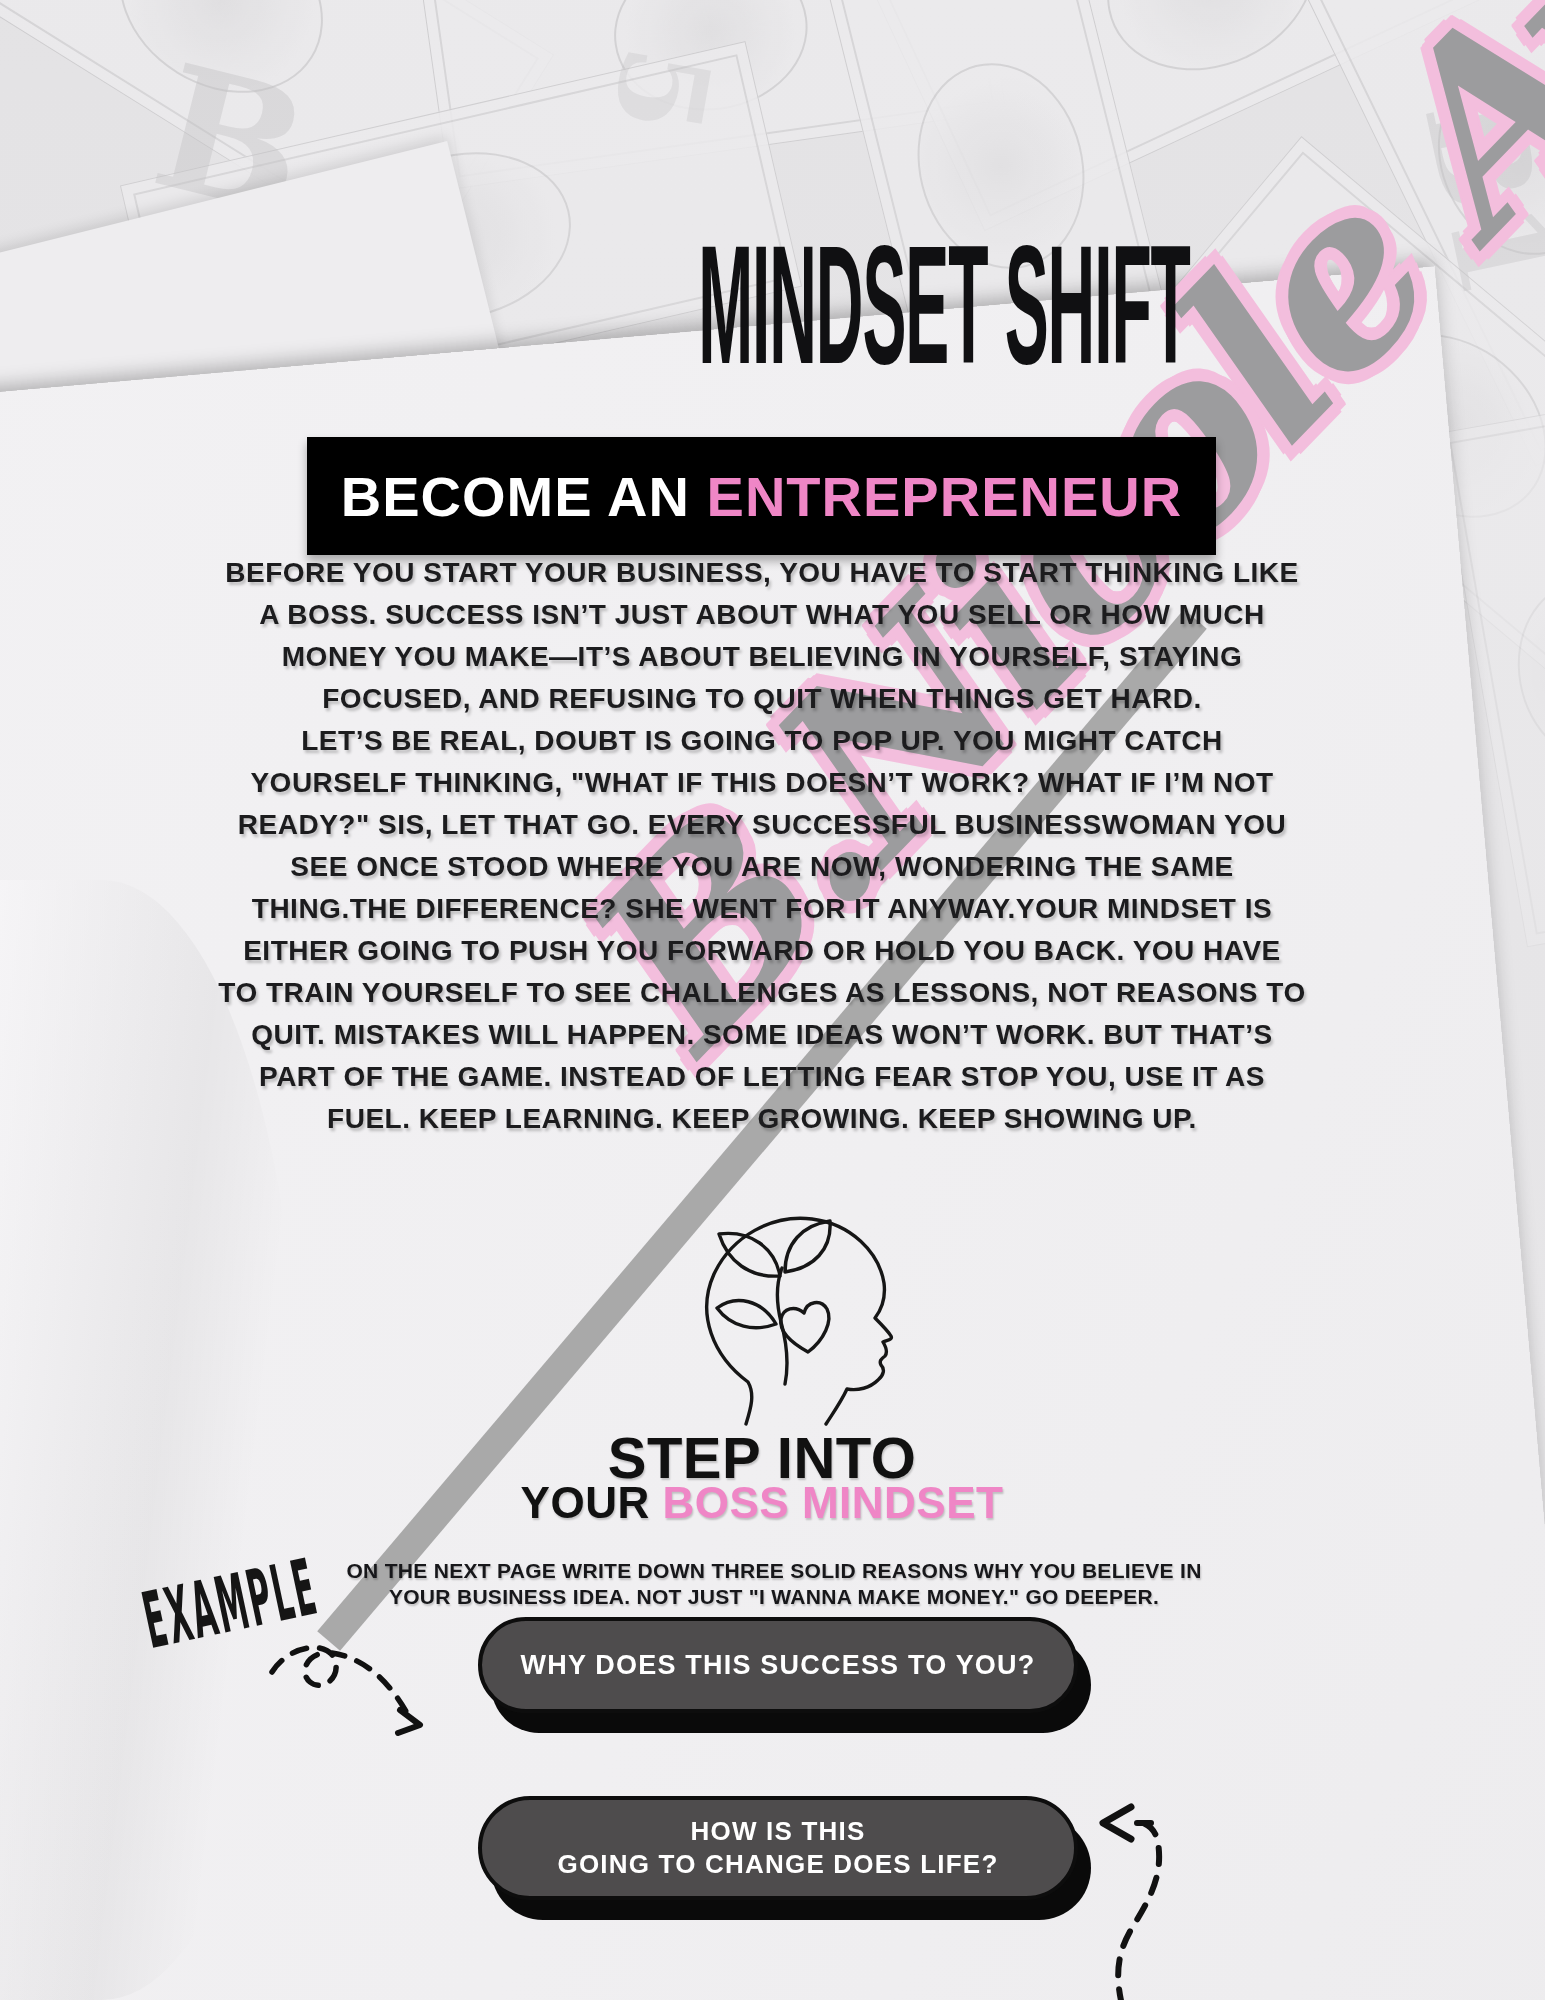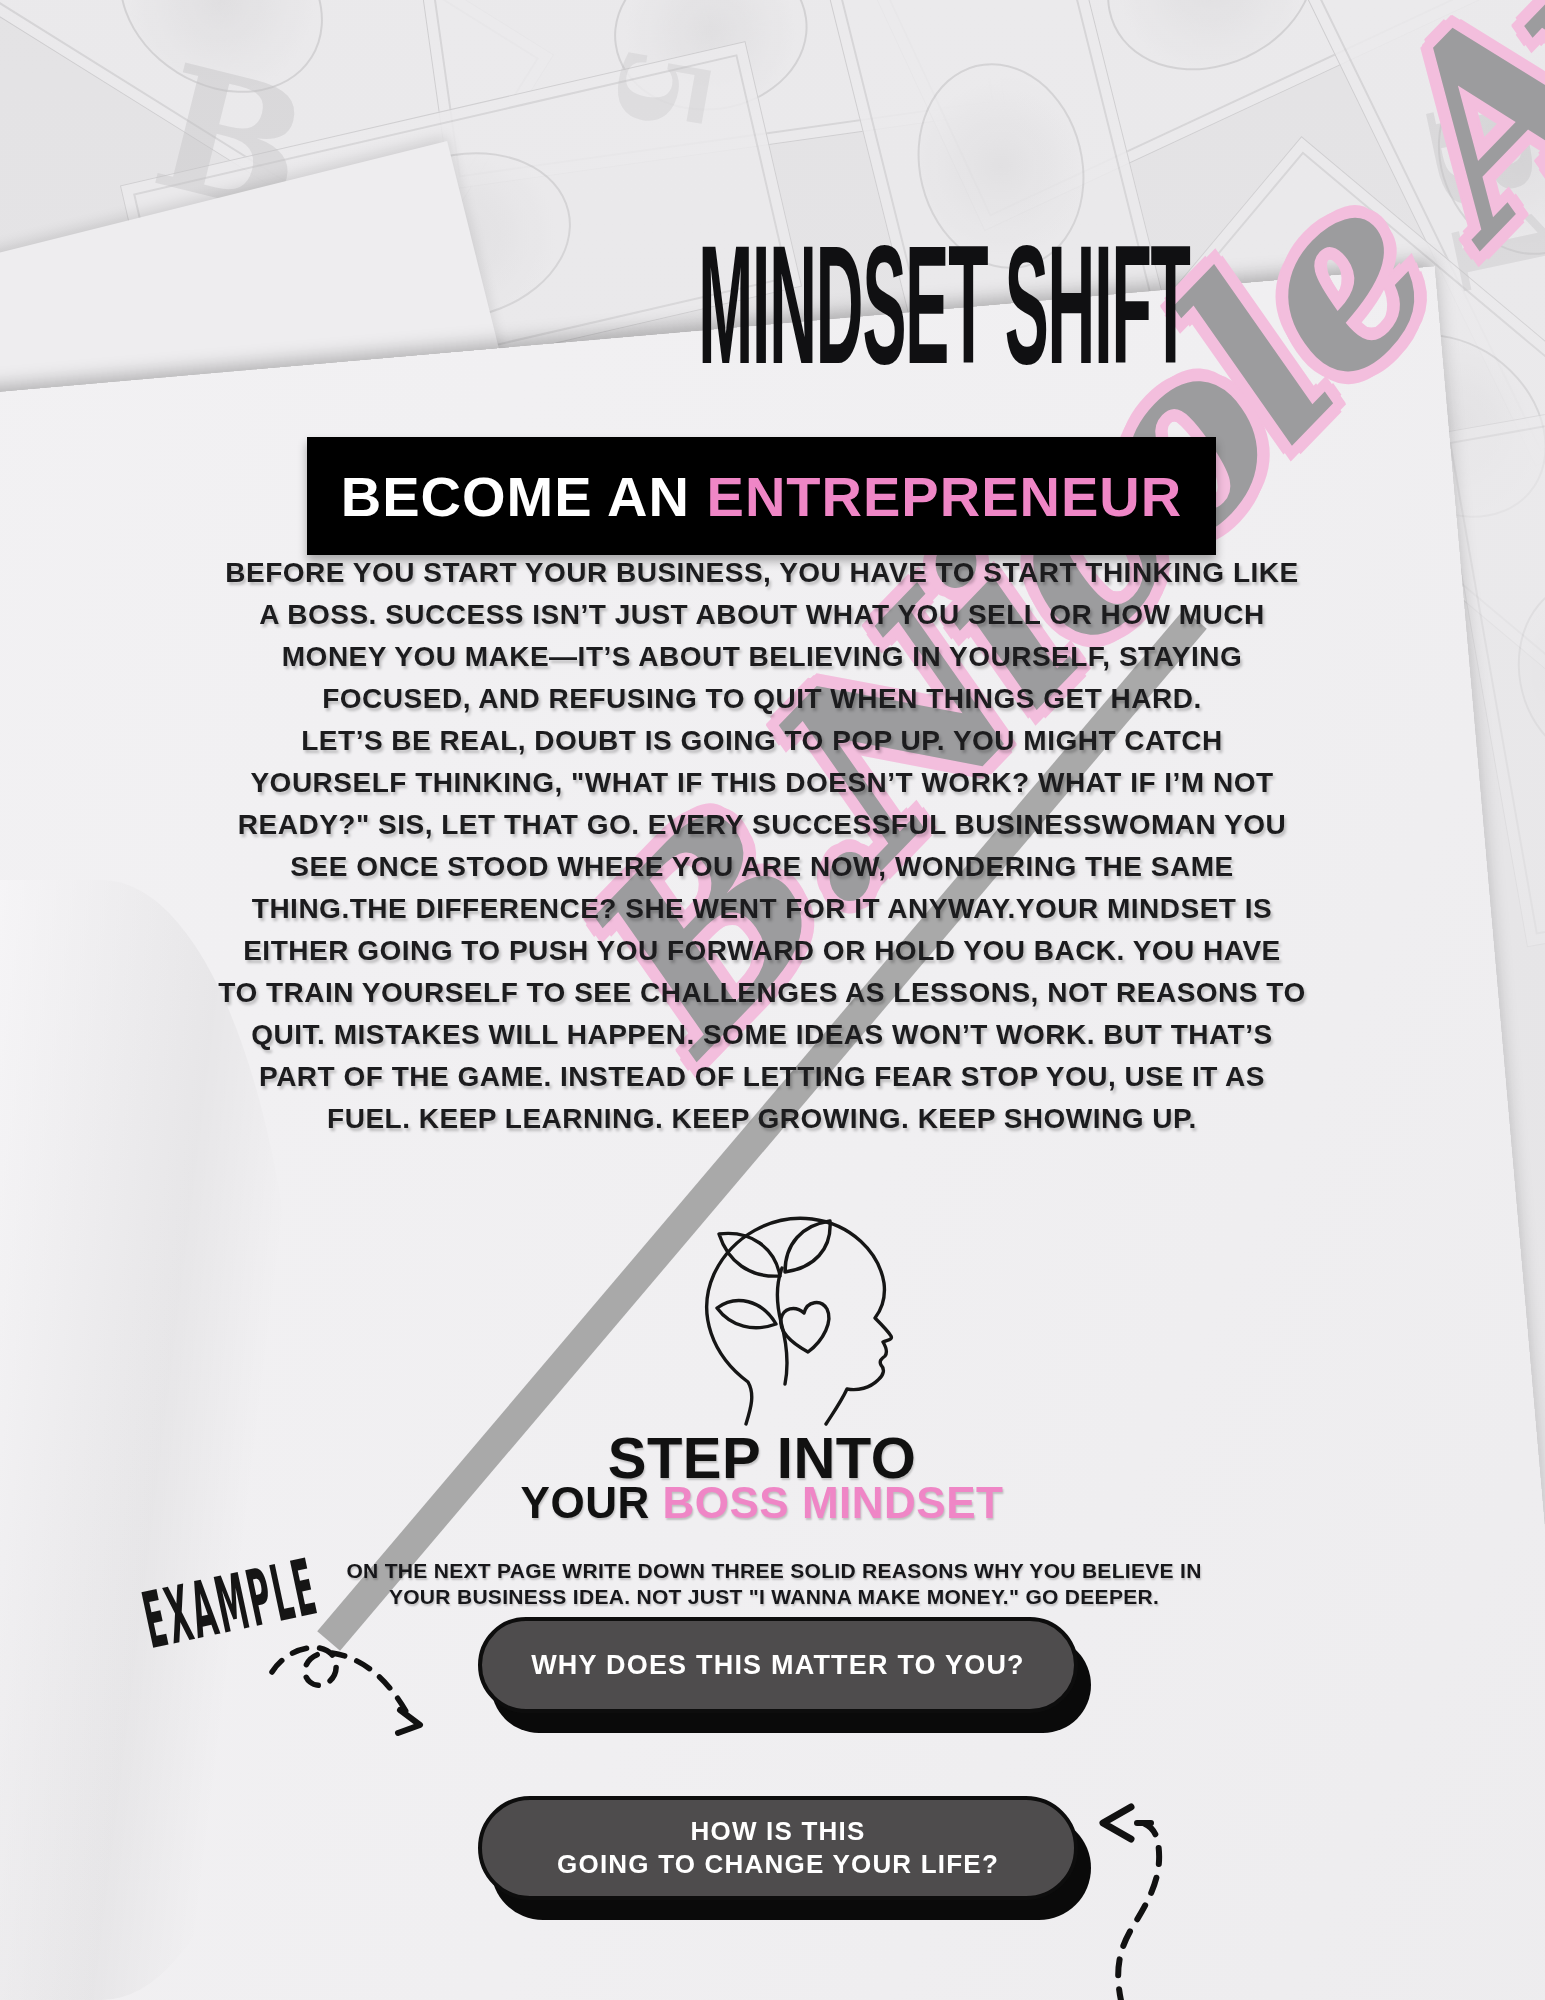--- a/index.html
+++ b/index.html
@@ -149,21 +149,21 @@
 <div class="instructions">ON THE NEXT PAGE WRITE DOWN THREE SOLID REASONS WHY YOU BELIEVE IN
 YOUR BUSINESS IDEA. NOT JUST "I WANNA MAKE MONEY." GO DEEPER.</div>
 
 <div class="example"><span>EXAMPLE</span></div>
 
 <svg class="arrow" style="left:232px;top:1630px;" width="240" height="150" viewBox="0 0 240 150">
   <path d="M 40,42 C 58,14 96,10 103,30 C 109,48 90,62 78,52 C 66,42 76,20 100,23 C 138,29 162,58 180,92" fill="none" stroke="#111" stroke-width="5.5" stroke-linecap="round" stroke-dasharray="15 13"></path>
   <polyline points="168,80 188,95 166,103" fill="none" stroke="#111" stroke-width="6" stroke-linecap="round" stroke-linejoin="round"></polyline>
 </svg>
 
-<div class="prompt prompt1">WHY DOES THIS MATTER TO YOU?</div>
+<div class="prompt prompt1">WHY DOES THIS SUCCESS TO YOU?</div>
 <div class="prompt prompt2">HOW IS THIS
-GOING TO CHANGE YOUR LIFE?</div>
+GOING TO CHANGE DOES LIFE?</div>
 
 <svg class="arrow" style="left:1085px;top:1795px;" width="130" height="210" viewBox="0 0 130 210">
   <path d="M 37,210 C 28,172 36,150 50,128 C 66,102 78,78 73,48 C 71,37 66,31 58,28" fill="none" stroke="#111" stroke-width="6" stroke-linecap="round" stroke-dasharray="16 14"></path>
   <line x1="52" y1="28" x2="66" y2="28" stroke="#111" stroke-width="6" stroke-linecap="round"></line>
   <polyline points="46,12 18,28 46,44" fill="none" stroke="#111" stroke-width="7" stroke-linecap="round" stroke-linejoin="round"></polyline>
 </svg>
 
 </body></html>

